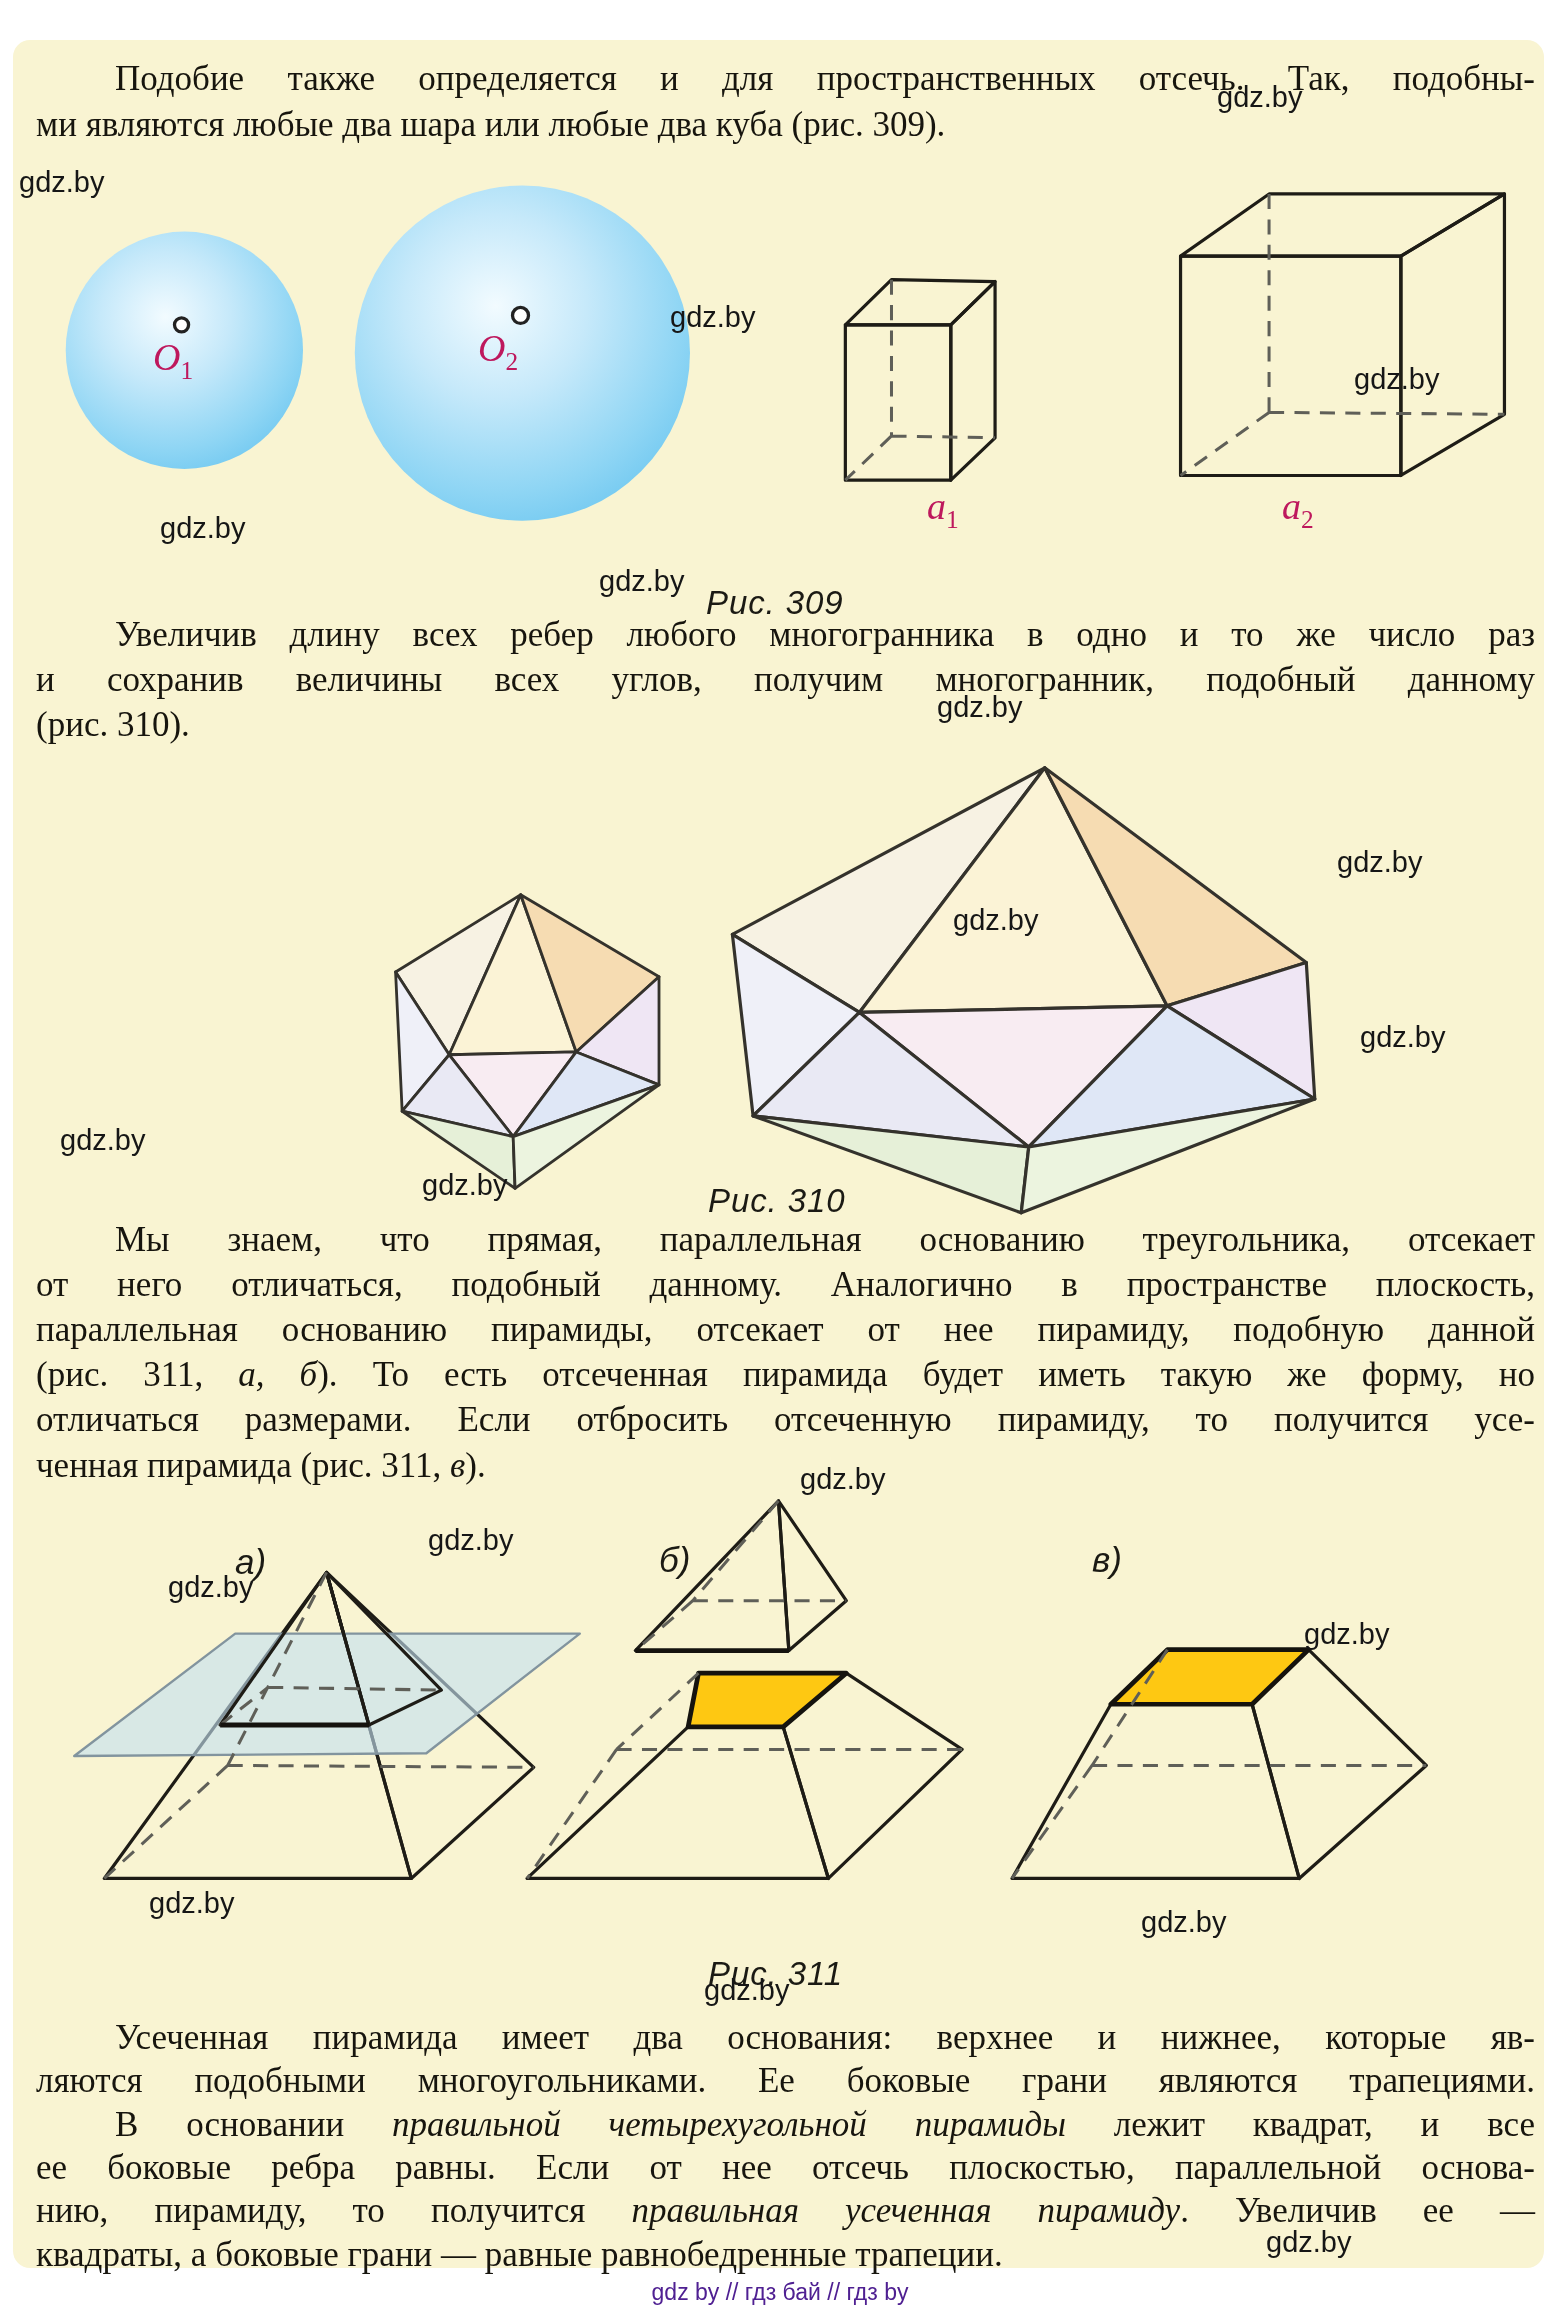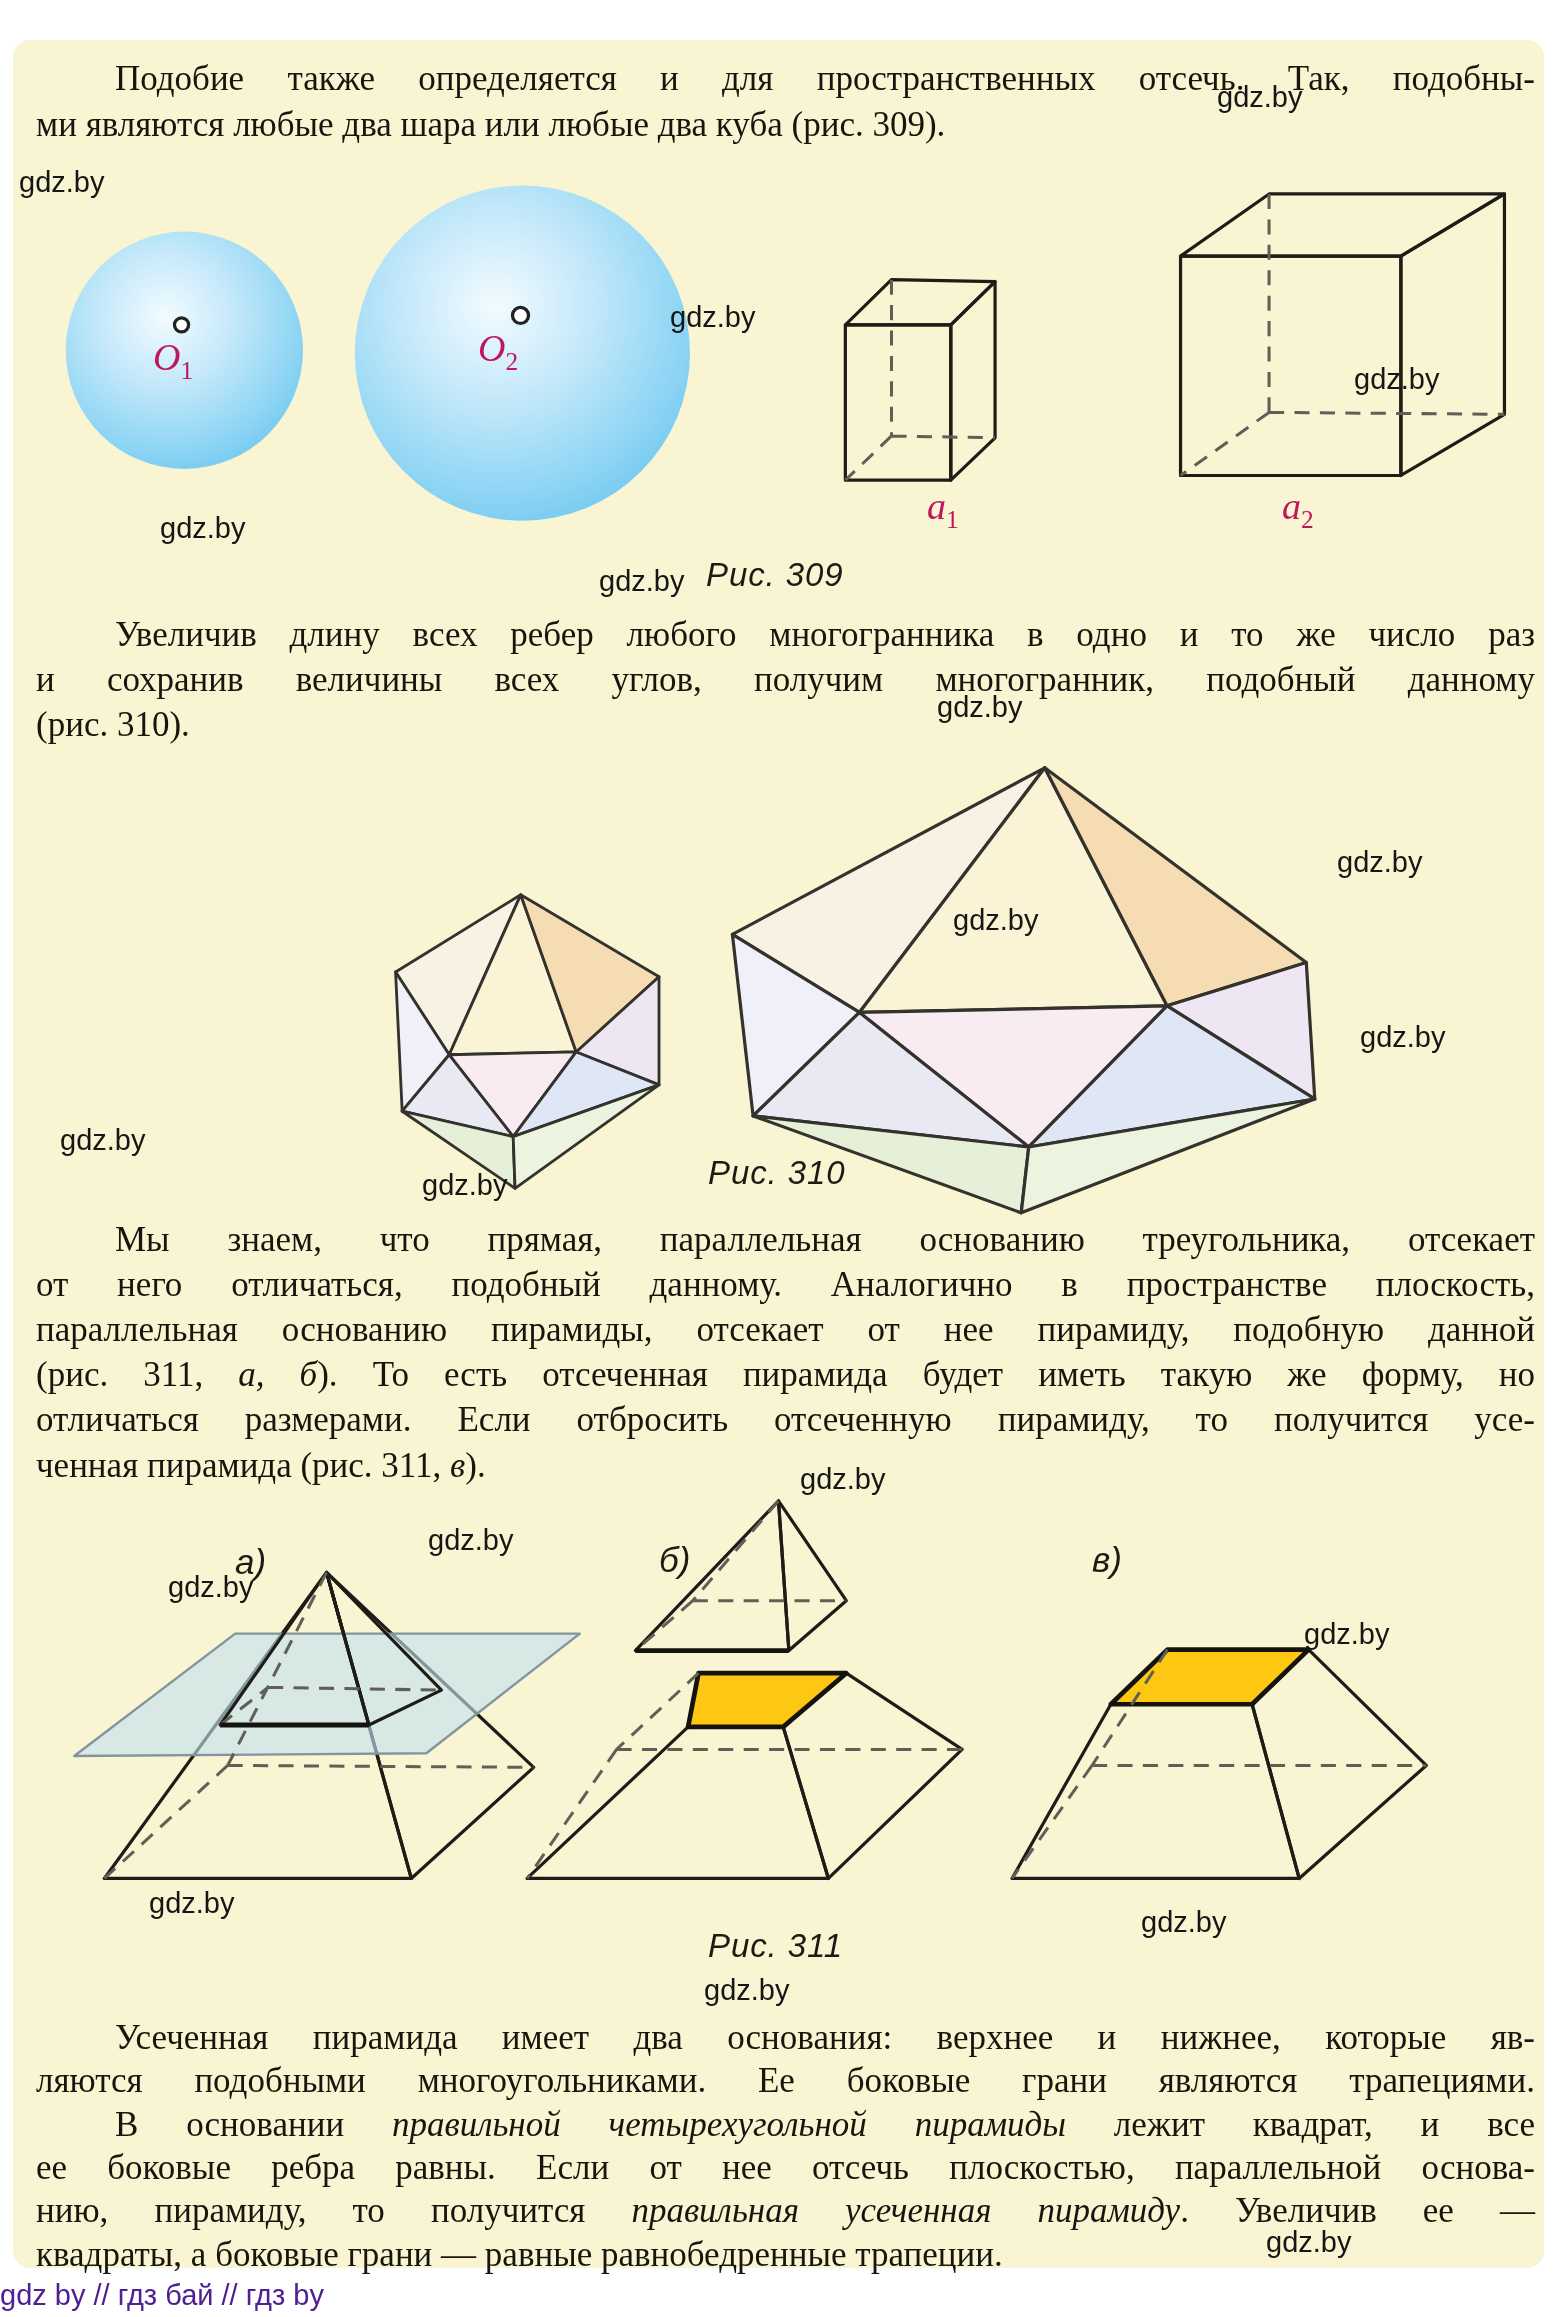--- a/index.html
+++ b/index.html
@@ -21,34 +21,34 @@
   }
   .jfull{text-align-last:justify;}
   .indent{padding-left:79px;}
   .it{font-style:italic;}
   .wm{
     position:absolute;font-family:"Liberation Sans",sans-serif;font-size:29px;
     color:#161616;white-space:nowrap;
   }
   .caption{
     position:absolute;font-family:"Liberation Sans",sans-serif;font-style:italic;
-    font-size:33px;color:#1b1a14;white-space:nowrap;letter-spacing:0.9px;
+    font-size:33px;color:#1b1a14;white-space:nowrap;letter-spacing:0.9px;margin-top:28px;
   }
   .figlabel{
     position:absolute;font-family:"Liberation Sans",sans-serif;font-style:italic;
     font-size:35px;color:#1b1a14;white-space:nowrap;
   }
   .mathlabel{
     position:absolute;font-family:"Liberation Serif",serif;font-style:italic;
     font-size:38px;color:#be185d;white-space:nowrap;
   }
   .mathlabel sub{font-size:25.4px;font-style:normal;}
   .footer{
-    position:absolute;top:2279px;left:0;width:1560px;
-    font-family:"Liberation Sans",sans-serif;font-size:29px;color:#4f2092;
+    position:absolute;top:2279px;left:0;width:1560px;text-align:center;
+    font-family:"Liberation Sans",sans-serif;font-size:23px;color:#4f2092;
   }
   svg{position:absolute;display:block;}
   .edge{fill:none;stroke:#1e1c16;stroke-width:3.4;stroke-linejoin:round;}
   .dash{fill:none;stroke:#5f5f58;stroke-width:3.2;stroke-dasharray:16 11;}
 </style>
 </head>
 <body>
 
 <div class="green-header">Ищите нас по запросу ГДЗ Бай</div>
 

